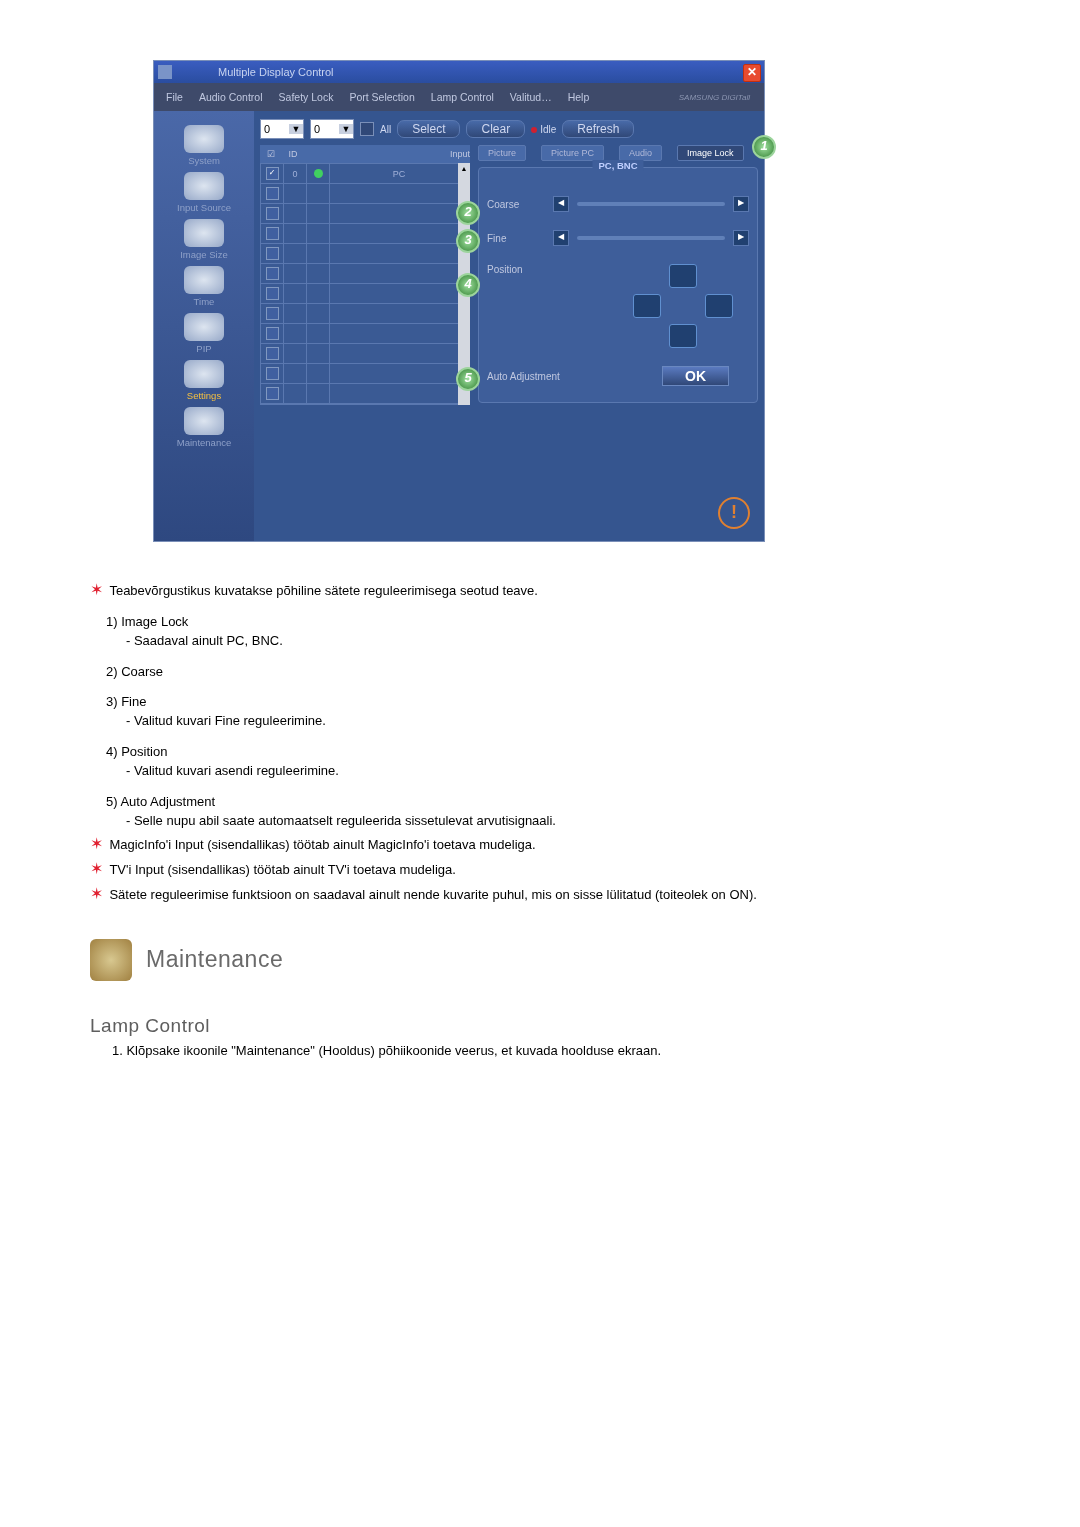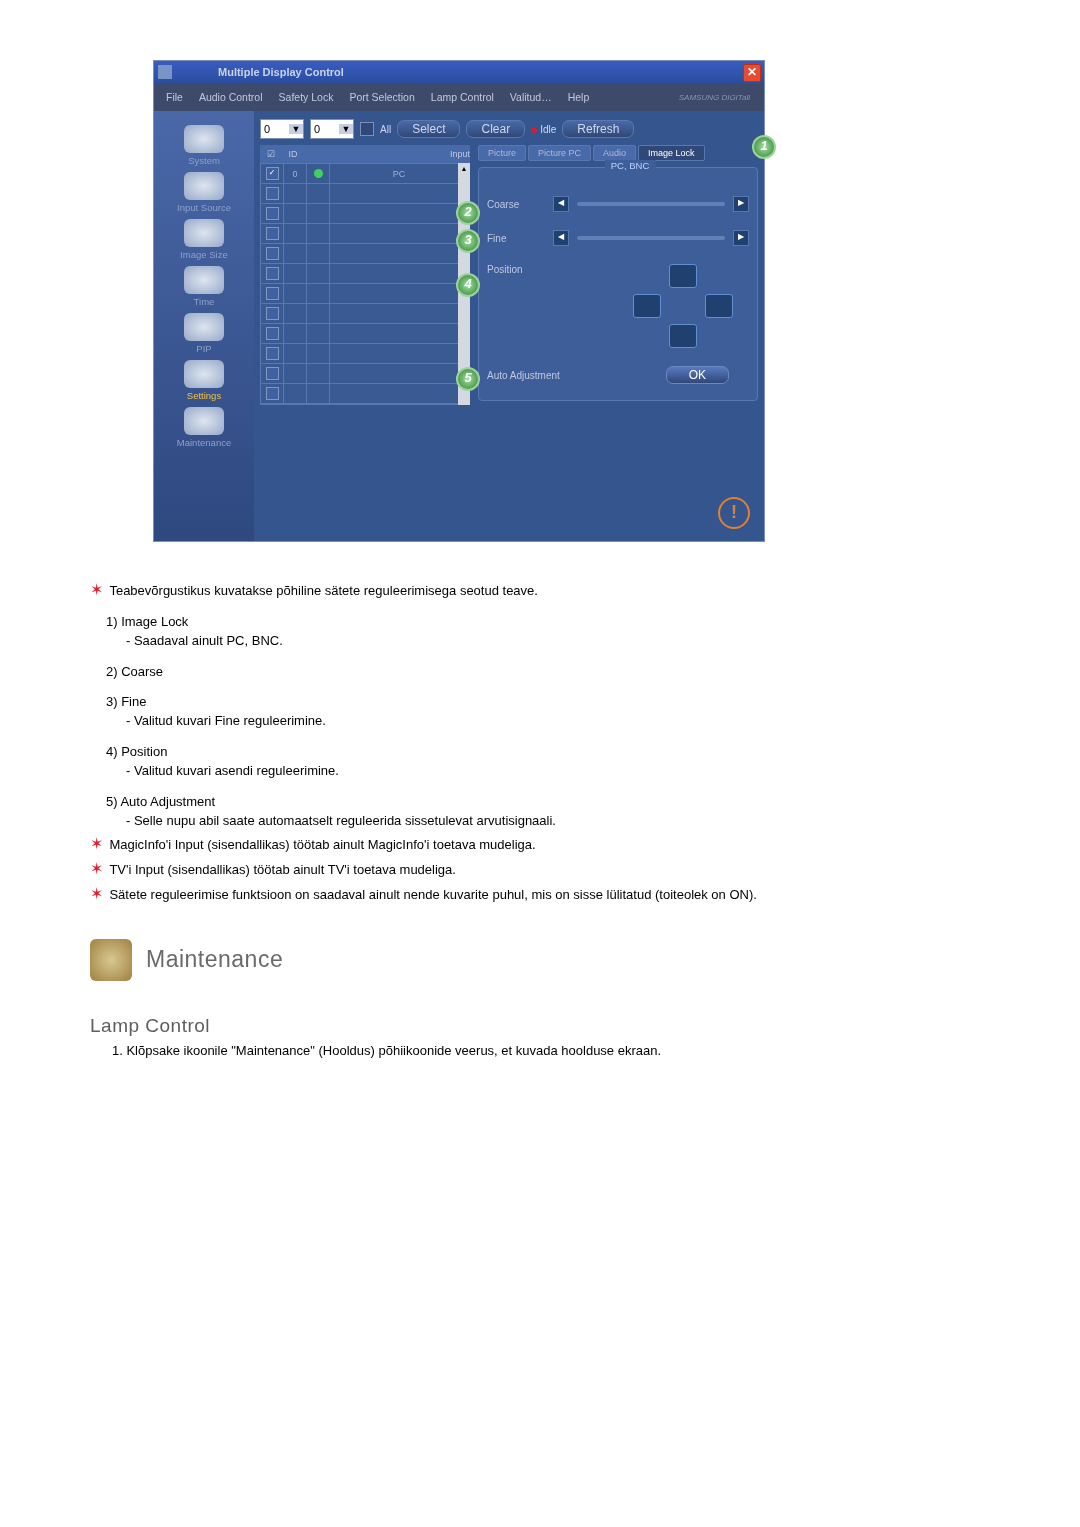--- a/index.html
+++ b/index.html
@@ -29,21 +29,21 @@
     align-items: center;
     padding: 0 4px;
     position: relative;
     font-size: 11px;
   }
   .titlebar-icon {
     width: 14px; height: 14px;
     background: #7a94c8;
     margin-right: 6px;
   }
-  .titlebar-text { color: #c7d3f0; font-weight: bold; padding-left: 40px; }
+  .titlebar-text { color: #c7d3f0; font-weight: normal; padding-left: 40px; }
   .close-btn {
     position: absolute;
     right: 3px; top: 3px;
     width: 16px; height: 16px;
     background: #e84b2f;
     color: #fff;
     font-size: 12px;
     line-height: 14px;
     text-align: center;
     border: 1px solid #c03010;
@@ -165,21 +165,21 @@
   .gc4 { flex: 1; }
   .chk { width: 11px; height: 11px; border: 1px solid #8098c0; background: #4060a0; }
   .chk.on::after { content: "✓"; color: #fff; font-size: 8px; display: block; text-align: center; line-height: 10px; }
   .scrollbit { width: 12px; height: 12px; text-align: center; font-size: 7px; line-height: 12px; color: #000; }
   .scrolltrack { background: #d4d8e0; position: absolute; right: 0; top: 18px; bottom: 0; width: 12px; }
   .gcontainer { position: relative; }
   
   .rpanel { flex: 1; }
   .subtabs {
     display: flex;
-    gap: 2px;
+    gap: 15px;
     font-size: 9px;
     color: #b0b8d8;
     margin-bottom: 6px;
   }
   .subtab {
     padding: 2px 9px;
     background: #486aa8;
     border: 1px solid #5a78b0;
     border-radius: 2px;
   }
@@ -190,24 +190,23 @@
     border-radius: 4px;
     padding: 10px 8px 8px;
     position: relative;
   }
   .group-title {
     position: absolute;
     top: -8px; left: 50%;
     transform: translateX(-50%);
     font-size: 9.5px;
     color: #c0d0ff;
-    font-weight: normal;
+    font-weight: bold;
     background: #3e5e9a;
     padding: 0 6px;
-    margin-left: 12px;
   }
   .ctrl-row {
     display: flex;
     align-items: center;
     margin: 18px 0 8px;
     font-size: 10px;
     color: #c0c8e0;
     gap: 8px;
   }
   .slider {
@@ -234,26 +233,26 @@
     margin-left: 80px;
   }
   .posbtn {
     width: 26px; height: 22px;
     background: #204070;
     border: 1px solid #6090d0;
     border-radius: 3px;
   }
   .okbtn {
     padding: 1px 22px;
-    font-size: 12px;
+    font-size: 14px;
     color: #fff;
-    font-weight: normal;
+    font-weight: bold;
     background: linear-gradient(#5a7ac0, #304878);
     border: 1px solid #6a88c0;
-    border-radius: 7px;
+    border-radius: 0;
   }
   .callout {
     position: absolute;
     width: 20px; height: 20px;
     border-radius: 50%;
     background: radial-gradient(#a0e0a0, #308030);
     border: 2px solid #9cd49c;
     color: #fff;
     font-style: italic;
     font-weight: bold;

